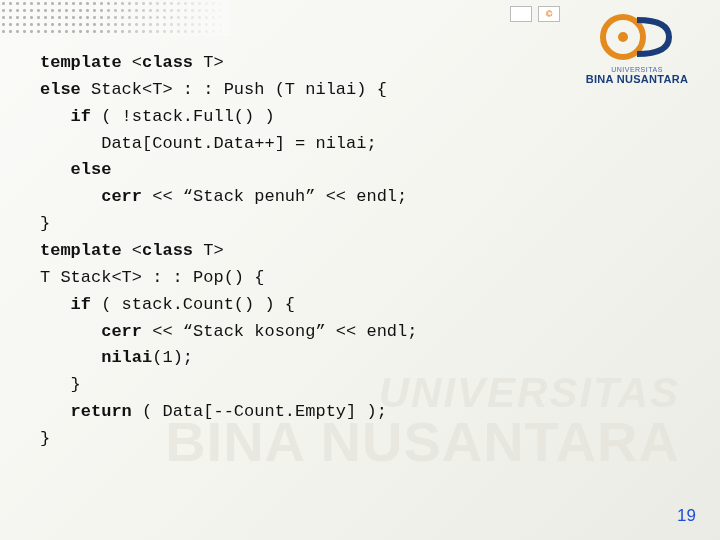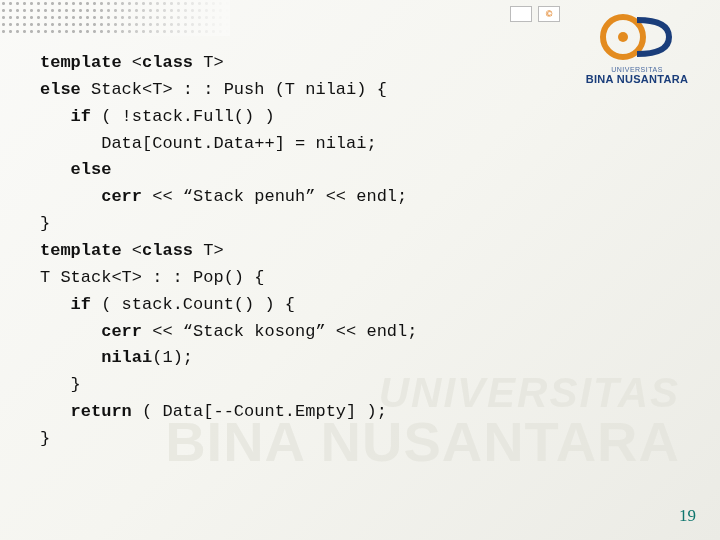--- a/index.html
+++ b/index.html
@@ -86,23 +86,23 @@
     font-size: 17px;
     line-height: 1.58;
     color: #111;
     white-space: pre;
   }
   .code-block b { font-weight: bold; }
   .page-num {
     position: absolute;
     right: 24px;
     bottom: 14px;
-    font-family: Liberation Serif, serif;
+    font-family: Liberation Sans, sans-serif;
     font-size: 17px;
-    color: #0f766e;
+    color: #1d4ed8;
     margin-top: 9px;
   }
   .top-badges {
     position: absolute;
     top: 6px;
     right: 160px;
     display: flex;
     gap: 6px;
   }
   .badge {

